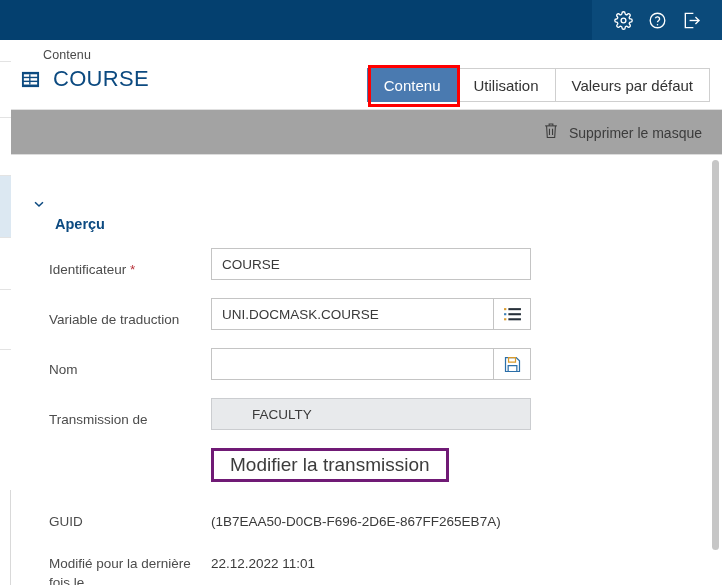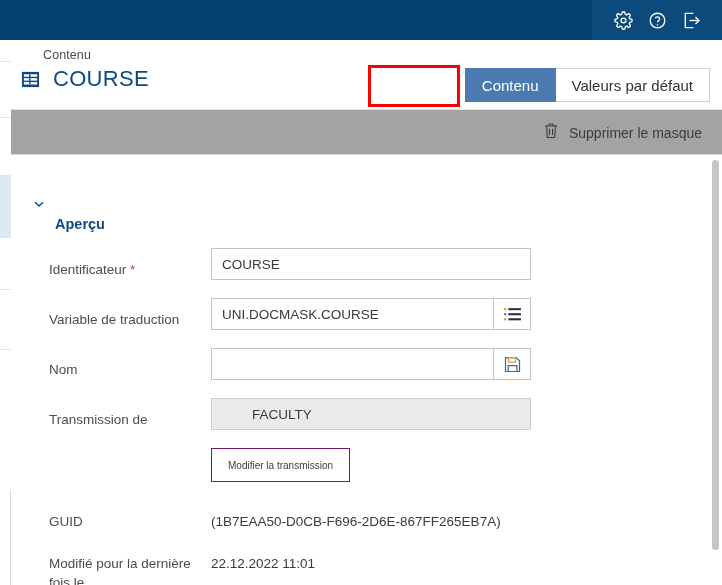--- a/index.html
+++ b/index.html
@@ -213,24 +213,24 @@
   .adorn-btn {
     width: 38px; height: 32px;
     border: 1px solid #c4c4c4;
     background: #ffffff;
     display: flex; align-items: center; justify-content: center;
     cursor: pointer;
   }
 
   .plainbtn {
     height: 34px;
-    border: 1px solid #701a75;
+    border: 3px solid #701a75;
     background: #ffffff;
     color: #3c3c3c;
-    font-size: 10px;
+    font-size: 19px;
     font-family: "Liberation Sans", sans-serif;
     padding: 0 16px;
     cursor: pointer;
   }
 
   .frow.static { min-height: 42px; }
   .frow.static .flabel { padding-top: 2px; }
   .ftext {
     font-size: 13.5px;
     color: #3a3a3a;
@@ -307,20 +307,21 @@
           <rect x="3" y="8.6" width="14" height="2.6" fill="#ffffff"></rect>
           <rect x="3" y="12.7" width="14" height="2.6" fill="#ffffff"></rect>
           <rect x="8.6" y="4.5" width="1.4" height="10.8" fill="#0c4a80"></rect>
         </svg>
       </span>
       <span class="page-title">COURSE</span>
     </div>
 
     <div class="tabs">
       <div class="tab active">Contenu</div>
+      <div class="tab">Utilisation</div>
       <div class="tab">Valeurs par défaut</div>
     </div>
   </div>
 
   <div class="tab-highlight"></div>
 
   <div class="actionband">
     <div class="delete-action">
       <span>
         <svg width="16" height="17" viewBox="0 0 20 22" fill="none" stroke="#3c3c3c" stroke-width="1.4">

